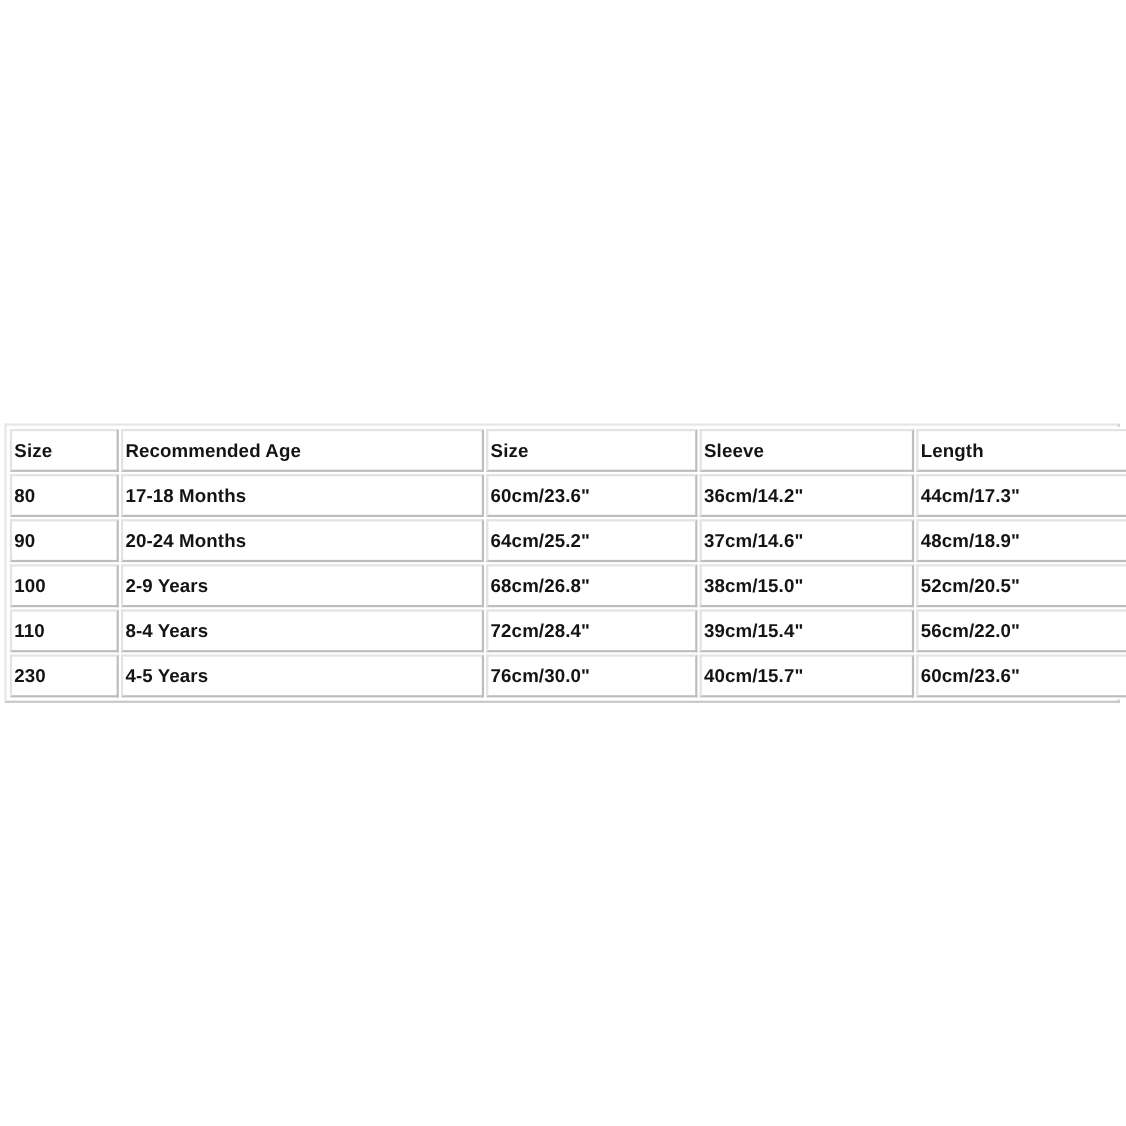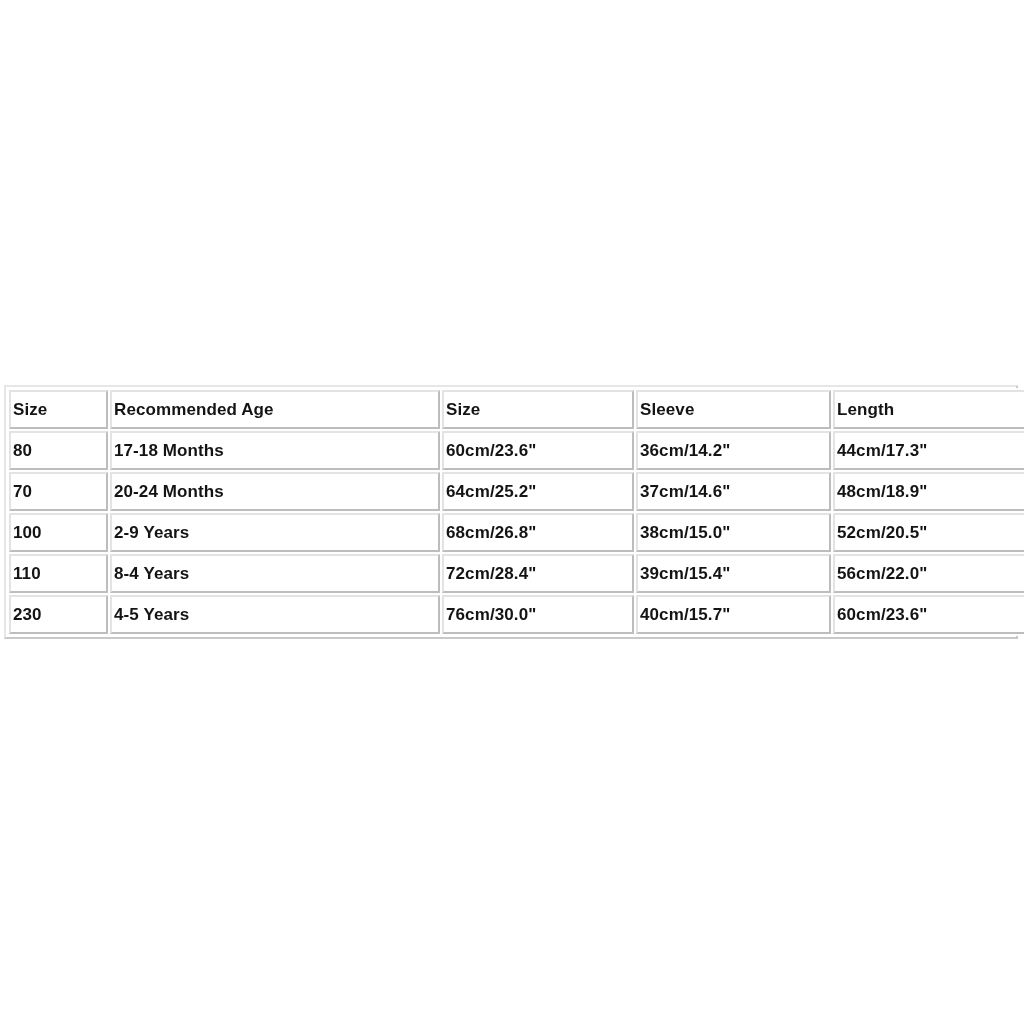--- a/index.html
+++ b/index.html
@@ -91,21 +91,21 @@
     </thead>
     <tbody>
       <tr>
         <td>80</td>
         <td>17-18 Months</td>
         <td>60cm/23.6"</td>
         <td>36cm/14.2"</td>
         <td>44cm/17.3"</td>
       </tr>
       <tr>
-        <td>70</td>
+        <td>90</td>
         <td>20-24 Months</td>
         <td>64cm/25.2"</td>
         <td>37cm/14.6"</td>
         <td>48cm/18.9"</td>
       </tr>
       <tr>
         <td>100</td>
         <td>2-9 Years</td>
         <td>68cm/26.8"</td>
         <td>38cm/15.0"</td>

